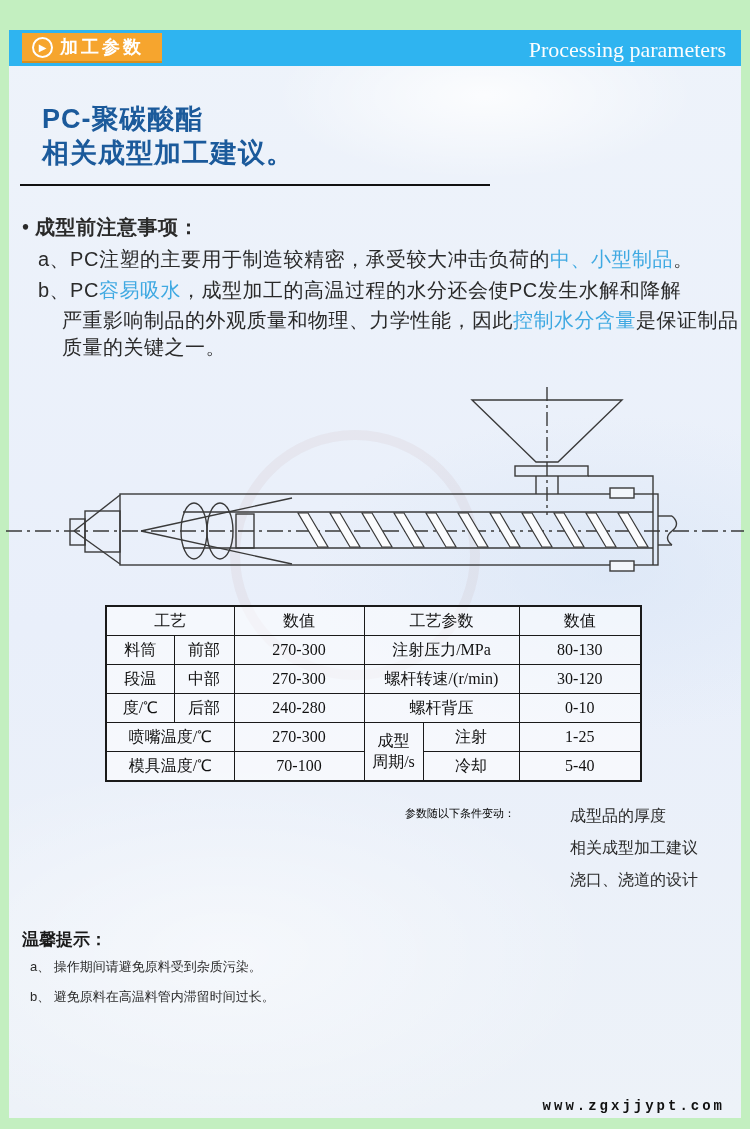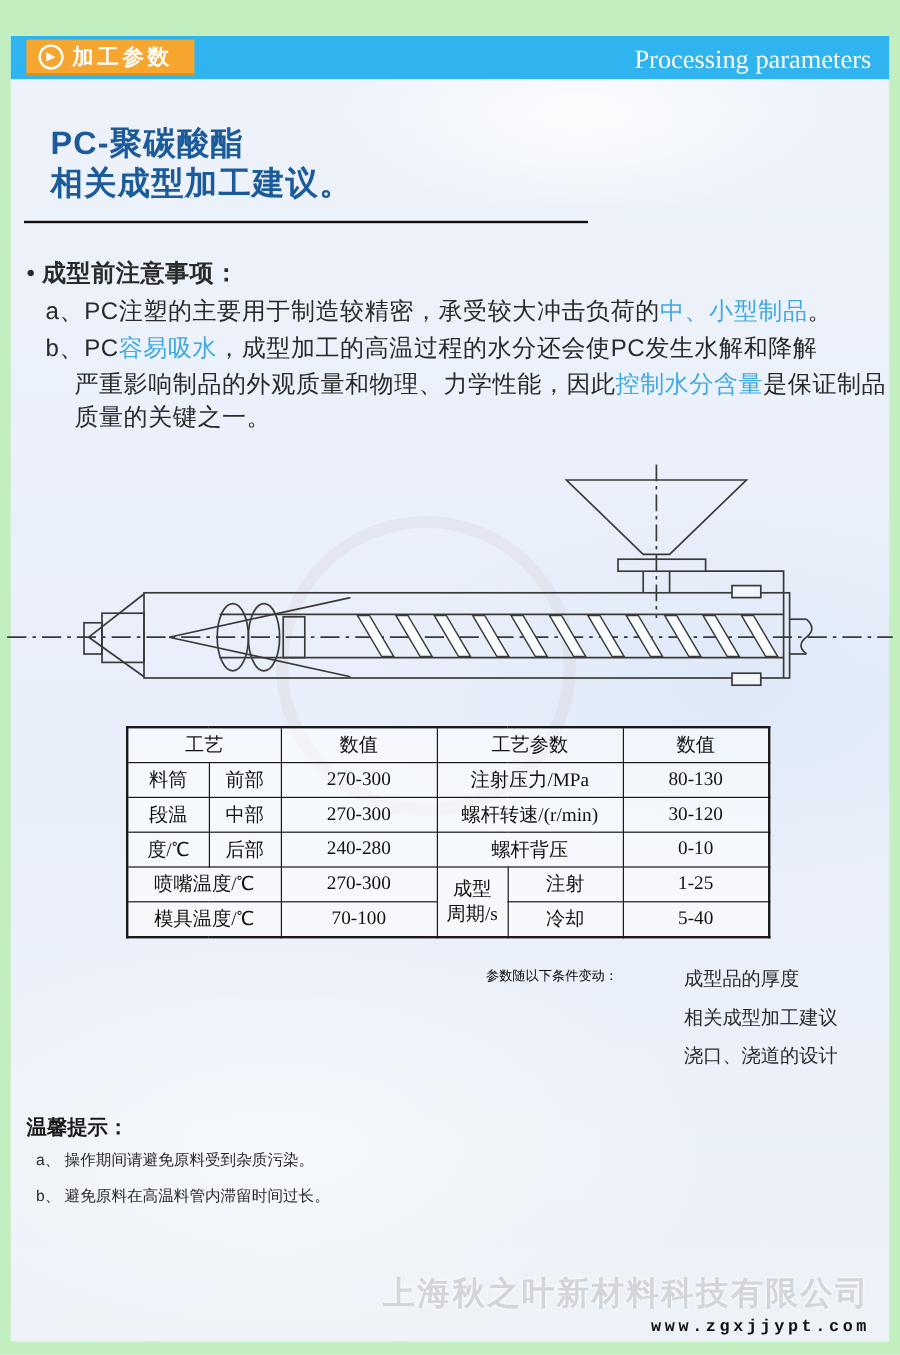--- a/index.html
+++ b/index.html
@@ -234,15 +234,14 @@
 
   <div id="variation-label">参数随以下条件变动：</div>
   <div class="var-item" style="top:806px;">成型品的厚度</div>
   <div class="var-item" style="top:838px;">相关成型加工建议</div>
   <div class="var-item" style="top:870px;">浇口、浇道的设计</div>
 
   <div id="tips-heading">温馨提示：</div>
   <div class="tip-line" style="top:958px;">a、 操作期间请避免原料受到杂质污染。</div>
   <div class="tip-line" style="top:988px;">b、 避免原料在高温料管内滞留时间过长。</div>
 
-  <div id="watermark">上海秋之叶新材料科技有限公司</div>
   <div id="website">www.zgxjjypt.com</div>
 </div>
 
 </body></html>

